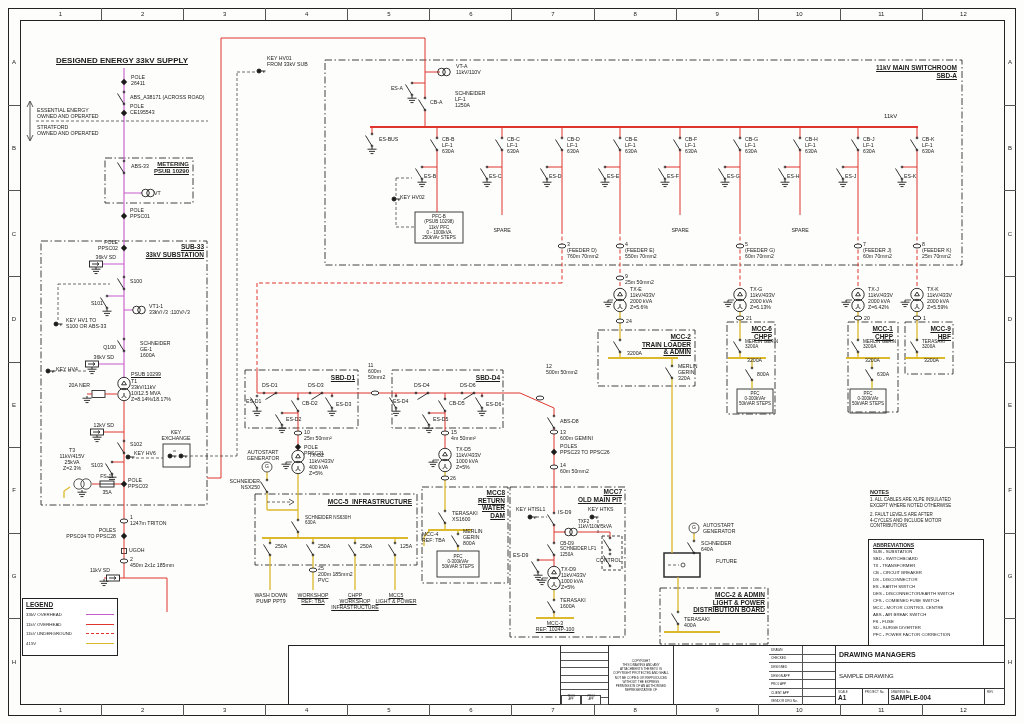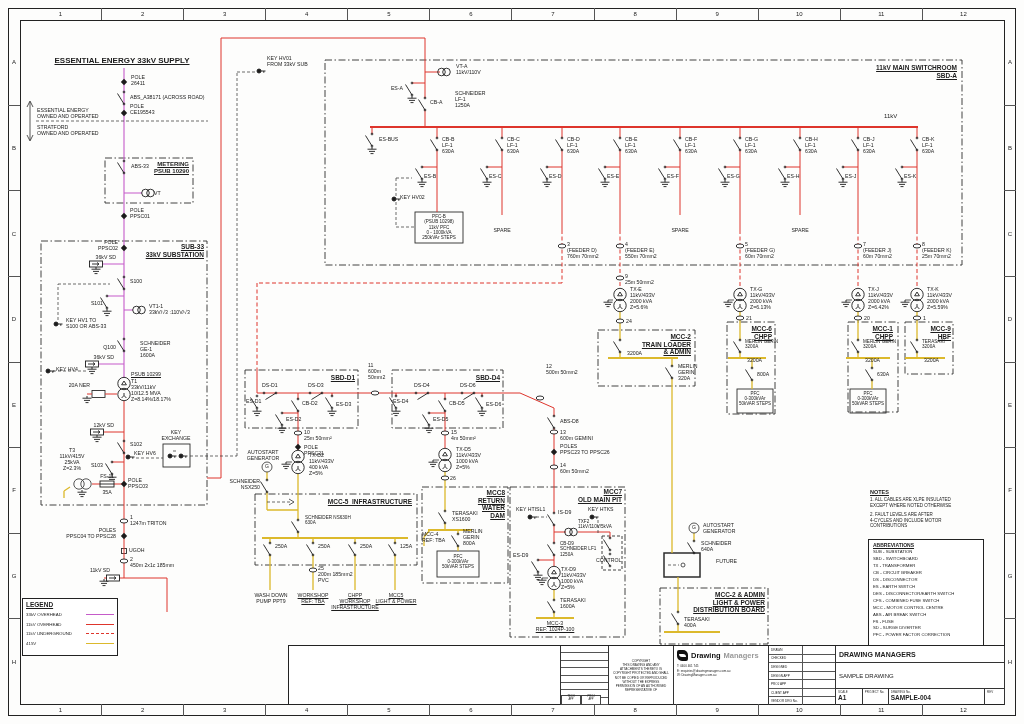--- a/index.html
+++ b/index.html
@@ -411,21 +411,21 @@
       <div class="gcell">B</div>
       <div class="gcell">C</div>
       <div class="gcell">D</div>
       <div class="gcell">E</div>
       <div class="gcell">F</div>
       <div class="gcell">G</div>
       <div class="gcell">H</div>
     </div>
 
   <div id="ann-layer">
-      <div class="ann a-c" style="left: 122px; top: 56px; font-size: 8px; font-weight: bold; text-decoration: underline;">ESSENTIAL ENERGY 33kV SUPPLY</div>
+      <div class="ann a-c" style="left: 122px; top: 56px; font-size: 8px; font-weight: bold; text-decoration: underline;">DESIGNED ENERGY 33kV SUPPLY</div>
       <div class="ann a-l" style="left: 131px; top: 74px;">POLE
 26411</div>
       <div class="ann a-l" style="left: 130px; top: 94px;">ABS_A38171 (ACROSS ROAD)</div>
       <div class="ann a-l" style="left: 130px; top: 103px;">POLE
 CE195543</div>
       <div class="ann a-l" style="left: 37px; top: 107px;">ESSENTIAL ENERGY
 OWNED AND OPERATED</div>
       <div class="ann a-l" style="left: 37px; top: 124px;">STRATFORD
 OWNED AND OPERATED</div>
       <div class="ann a-r" style="left: 189px; top: 161px; font-size: 6px; font-weight: bold; text-decoration: underline;">METERING
@@ -780,30 +780,20 @@
     <div id="tb-copy" class="sec">
       <div class="cp">COPYRIGHT
 THIS DRAWING AND ANY
 ATTACHMENTS THERETO IS
 COPYRIGHT PROTECTED AND SHALL
 NOT BE COPIED OR REPRODUCED
 WITHOUT THE EXPRESS
 PERMISSION OF AN AUTHORISED
 REPRESENTATIVE OF</div>
     </div>
-    <div id="tb-logo" class="sec">
-      <div class="dm-row">
-        <span class="dm-mark"></span>
-        <span class="dm-n1">Drawing</span>
-        <span class="dm-n2">Managers</span>
-      </div>
-      <div class="dm-contact">T: 0400 461 745
-E: enquiries@drawingmanagers.com.au
-W: DrawingManagers.com.au</div>
-    </div>
     <div id="tb-appr" class="sec">
         <div class="ap-row">
           <span class="ap-lbl">DRAWN</span>
         </div>
         <div class="ap-row">
           <span class="ap-lbl">CHECKED</span>
         </div>
         <div class="ap-row">
           <span class="ap-lbl">DESIGNED</span>
         </div>

